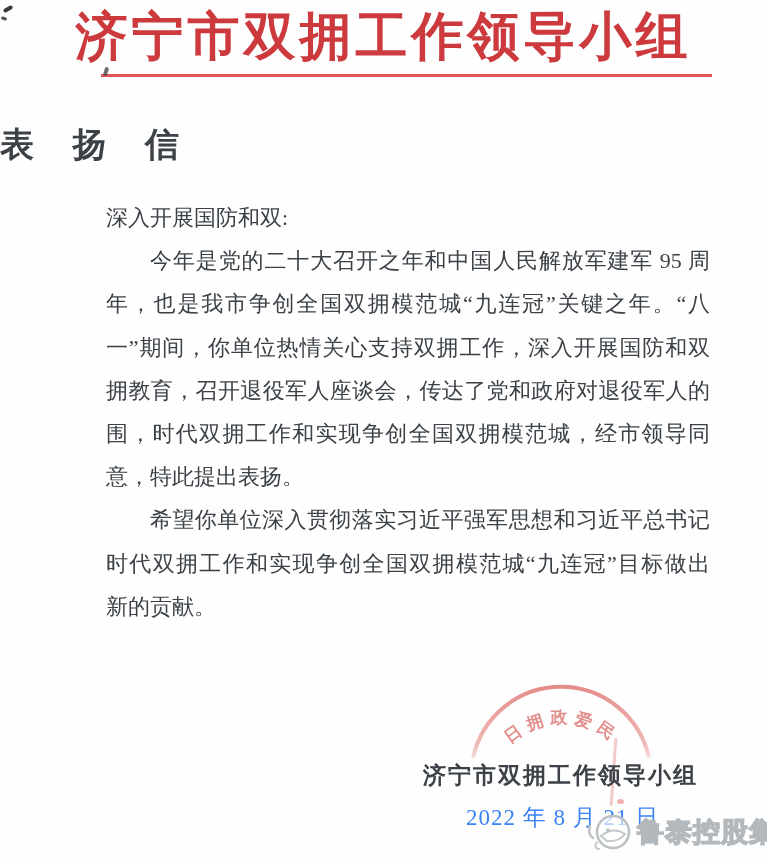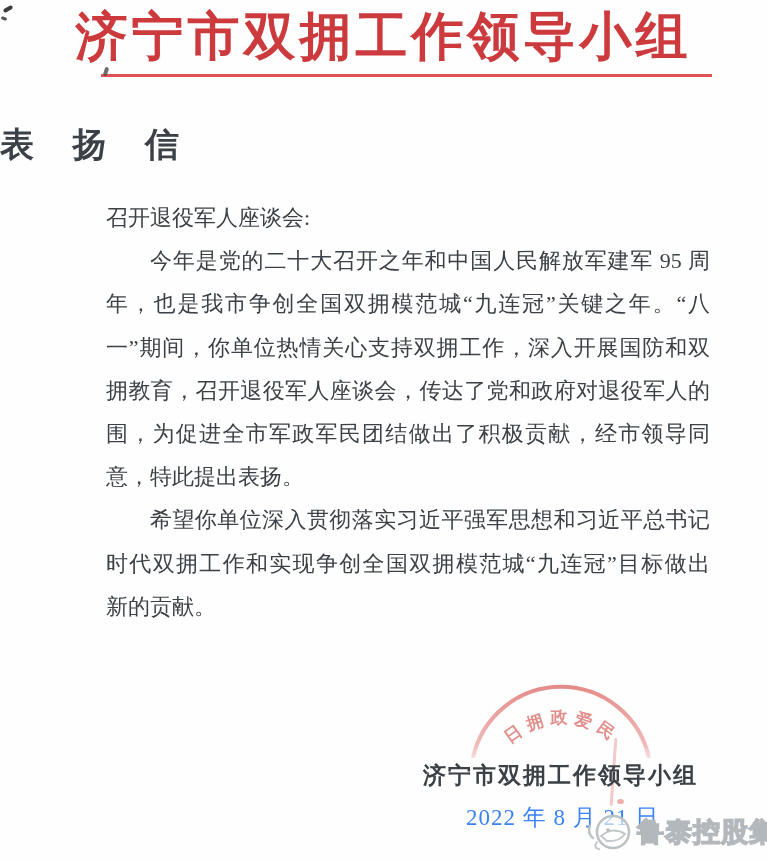--- a/index.html
+++ b/index.html
@@ -69,26 +69,26 @@
   <div class="corner-speck1"></div>
   <div class="corner-speck2"></div>
 
   <h1 class="org-title">济宁市双拥工作领导小组</h1>
   <div class="red-rule"></div>
   <div class="rule-speck"></div>
 
   <h2 class="letter-title">表 扬 信</h2>
 
   <div class="body-block">
-    <div class="bline end">召开退役军人座谈会:</div>
+    <div class="bline end">深入开展国防和双:</div>
     <div class="bline indent">今年是党的二十大召开之年和中国人民解放军建军 95 周</div>
     <div class="bline">年，也是我市争创全国双拥模范城“九连冠”关键之年。“八</div>
     <div class="bline">一”期间，你单位热情关心支持双拥工作，深入开展国防和双</div>
     <div class="bline">拥教育，召开退役军人座谈会，传达了党和政府对退役军人的</div>
-    <div class="bline">围，为促进全市军政军民团结做出了积极贡献，经市领导同</div>
+    <div class="bline">围，时代双拥工作和实现争创全国双拥模范城，经市领导同</div>
     <div class="bline end">意，特此提出表扬。</div>
     <div class="bline indent">希望你单位深入贯彻落实习近平强军思想和习近平总书记</div>
     <div class="bline">时代双拥工作和实现争创全国双拥模范城“九连冠”目标做出</div>
     <div class="bline end">新的贡献。</div>
   </div>
 
   <svg class="seal" viewBox="0 0 186 78" xmlns="http://www.w3.org/2000/svg">
     <defs>
       <linearGradient id="sealfade" x1="0" y1="0" x2="0" y2="1">
         <stop offset="0" stop-color="#e2807d" stop-opacity="0.9"></stop>

